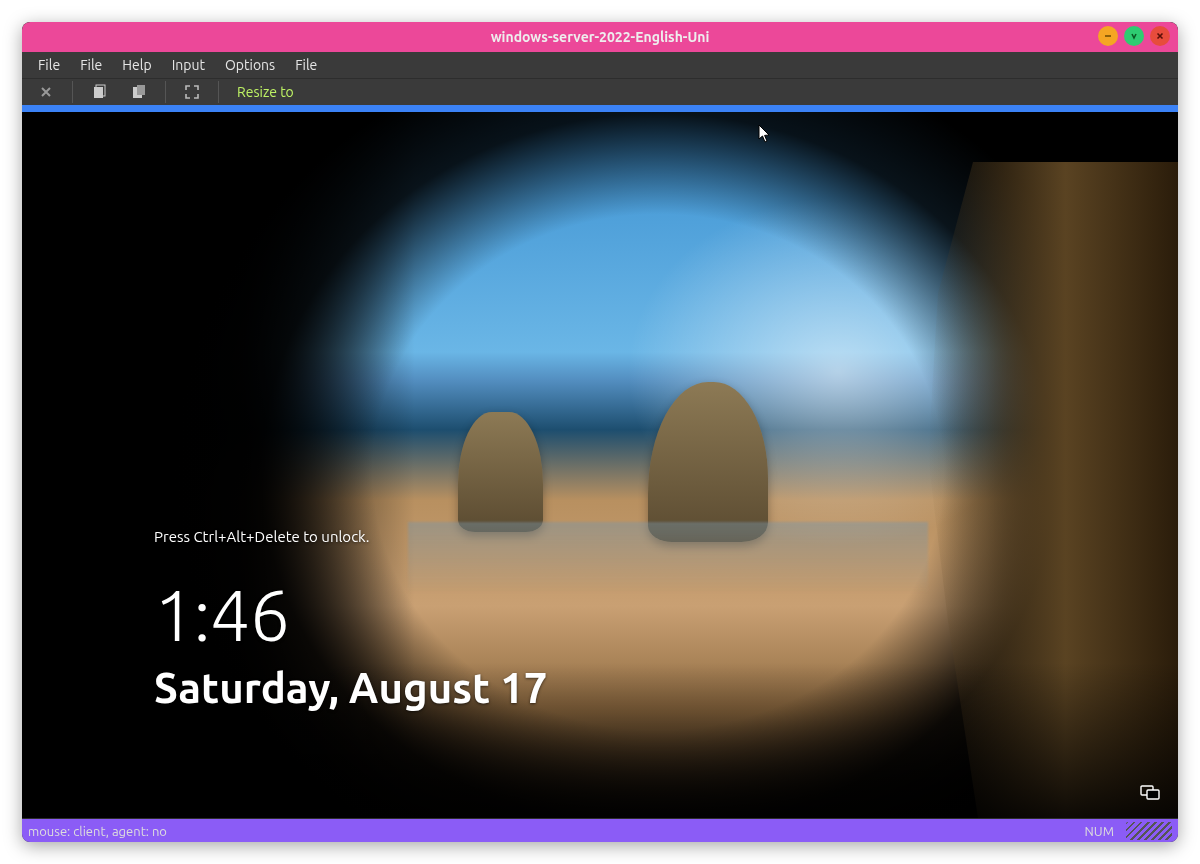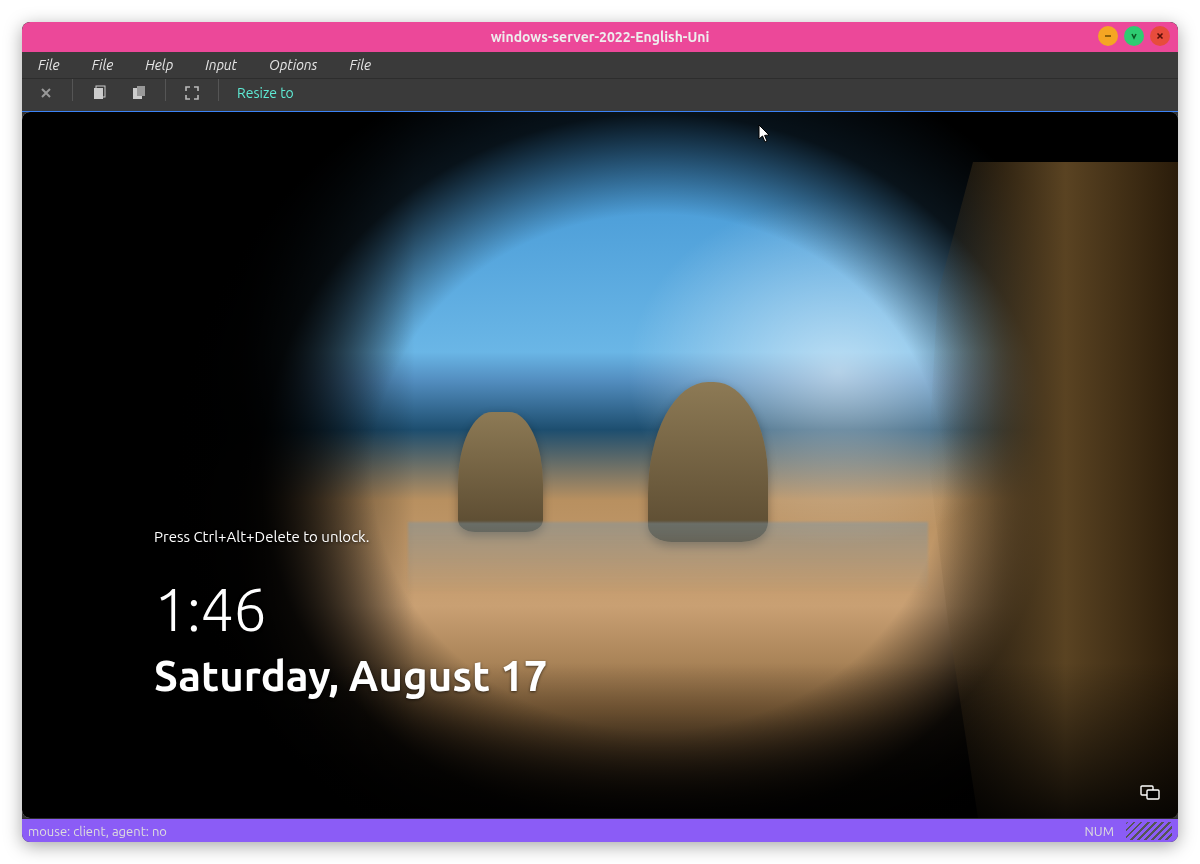--- a/index.html
+++ b/index.html
@@ -45,40 +45,40 @@
   .wc-max { background: #2ecc71; }
   .wc-close { background: #e74c3c; }
   .wc svg { width: 10px; height: 10px; }
   
   .menubar {
     height: 26px;
     background: #3a3a3a;
     display: flex;
     align-items: center;
     padding: 0 6px;
-    gap: 12px;
+    gap: 0;
     color: #e6e6e6;
     font-size: 14px;
-    font-style: italic;
   }
   .menuitem {
     padding: 2px 10px;
     cursor: pointer;
     border-radius: 3px;
   }
   
   .toolbar {
     height: 34px;
     background: #3a3a3a;
     border-top: 1px solid #2d2d2d;
-    border-bottom: 1px solid #3b82f6;
-    display: flex;
+    border-bottom: 7px solid #3b82f6;
+    display: flex;
+    align-items: center;
     padding: 0 6px;
     gap: 4px;
-    color: #5eead4;
+    color: #bef264;
     font-size: 14px;
   }
   .tbtn {
     width: 36px; height: 28px;
     display: flex; align-items: center; justify-content: center;
     cursor: pointer;
     border-radius: 3px;
   }
   .tb-sep {
     width: 1px; height: 22px;
@@ -91,21 +91,20 @@
     height: 28px;
     display: flex; align-items: center;
     border-radius: 3px;
   }
   
   .guest-area {
     flex: 1;
     background: #e5e5e5;
     position: relative;
     overflow: hidden;
-    border-radius: 8px;
   }
   .lockscreen {
     position: absolute;
     left: 96px; right: 0; top: 0; bottom: 0;
     background:
       radial-gradient(ellipse 300px 250px at 720px 260px, rgba(255,255,255,0.55), transparent 70%),
       linear-gradient(to bottom, #3a8fd0 0%, #6ab6e6 34%, #538ec0 38%, #1d4e6f 45%, #b89060 55%, #c9a073 70%, #8e6a40 85%, #2d2012 100%);
     overflow: hidden;
   }
   
@@ -152,21 +151,21 @@
     color: #fff;
     z-index: 5;
     text-shadow: 0 1px 3px rgba(0,0,0,0.6);
   }
   .lock-hint {
     font-size: 15px;
     font-weight: 400;
     margin-bottom: 34px;
   }
   .lock-time {
-    font-size: 60px;
+    font-size: 72px;
     font-weight: 200;
     line-height: 1;
     letter-spacing: -1px;
     margin-bottom: 14px;
   }
   .lock-date {
     font-size: 42px;
     font-weight: 700;
     line-height: 1.1;
   }

